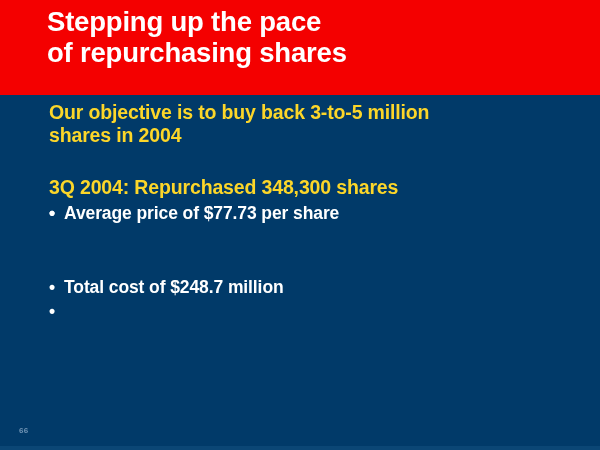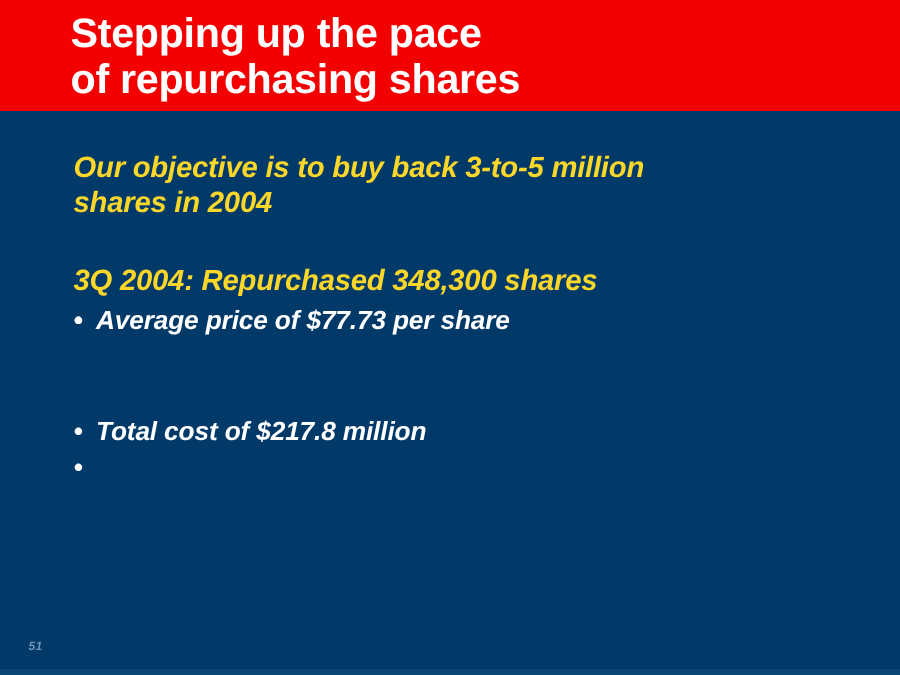--- a/index.html
+++ b/index.html
@@ -20,21 +20,21 @@
     background: #013a69;
     overflow: hidden;
   }
 
   
   #title-banner {
     position: absolute;
     left: 0;
     top: 0;
     width: 600px;
-    height: 74px;
+    height: 95px;
     background: #f40000;
   }
   #title-text {
     position: absolute;
     left: 47px;
     top: 6px;
     color: #ffffff;
     font-size: 27.5px;
     font-weight: bold;
     line-height: 31px;
@@ -42,21 +42,20 @@
     white-space: pre-line;
   }
 
   
   #body-area {
     position: absolute;
     left: 0;
     top: 74px;
     width: 600px;
     height: 376px;
-    font-style: italic;
   }
 
   .block {
     position: absolute;
     left: 49px;
     width: 530px;
   }
   #block-objective { top: 27px; }
   #block-q3        { top: 102px; }
   #block-ytd       { top: 199px; }
@@ -141,27 +140,27 @@
           <span class="dot">•</span>
           <span>Average price of $77.73 per share</span>
         </li>
       </ul>
     </div>
 
     <div class="block" id="block-ytd">
       <ul class="bullet-list">
         <li class="bullet-item">
           <span class="dot">•</span>
-          <span>Total cost of $217.8 million</span>
+          <span>Total cost of $248.7 million</span>
         </li>
         <li class="bullet-item">
           <span class="dot">•</span>
         </li>
       </ul>
     </div>
 
-    <div id="page-number">51</div>
+    <div id="page-number">66</div>
 
   </div>
 
   <div id="bottom-strip"></div>
 
 </div>
 
 </body></html>

